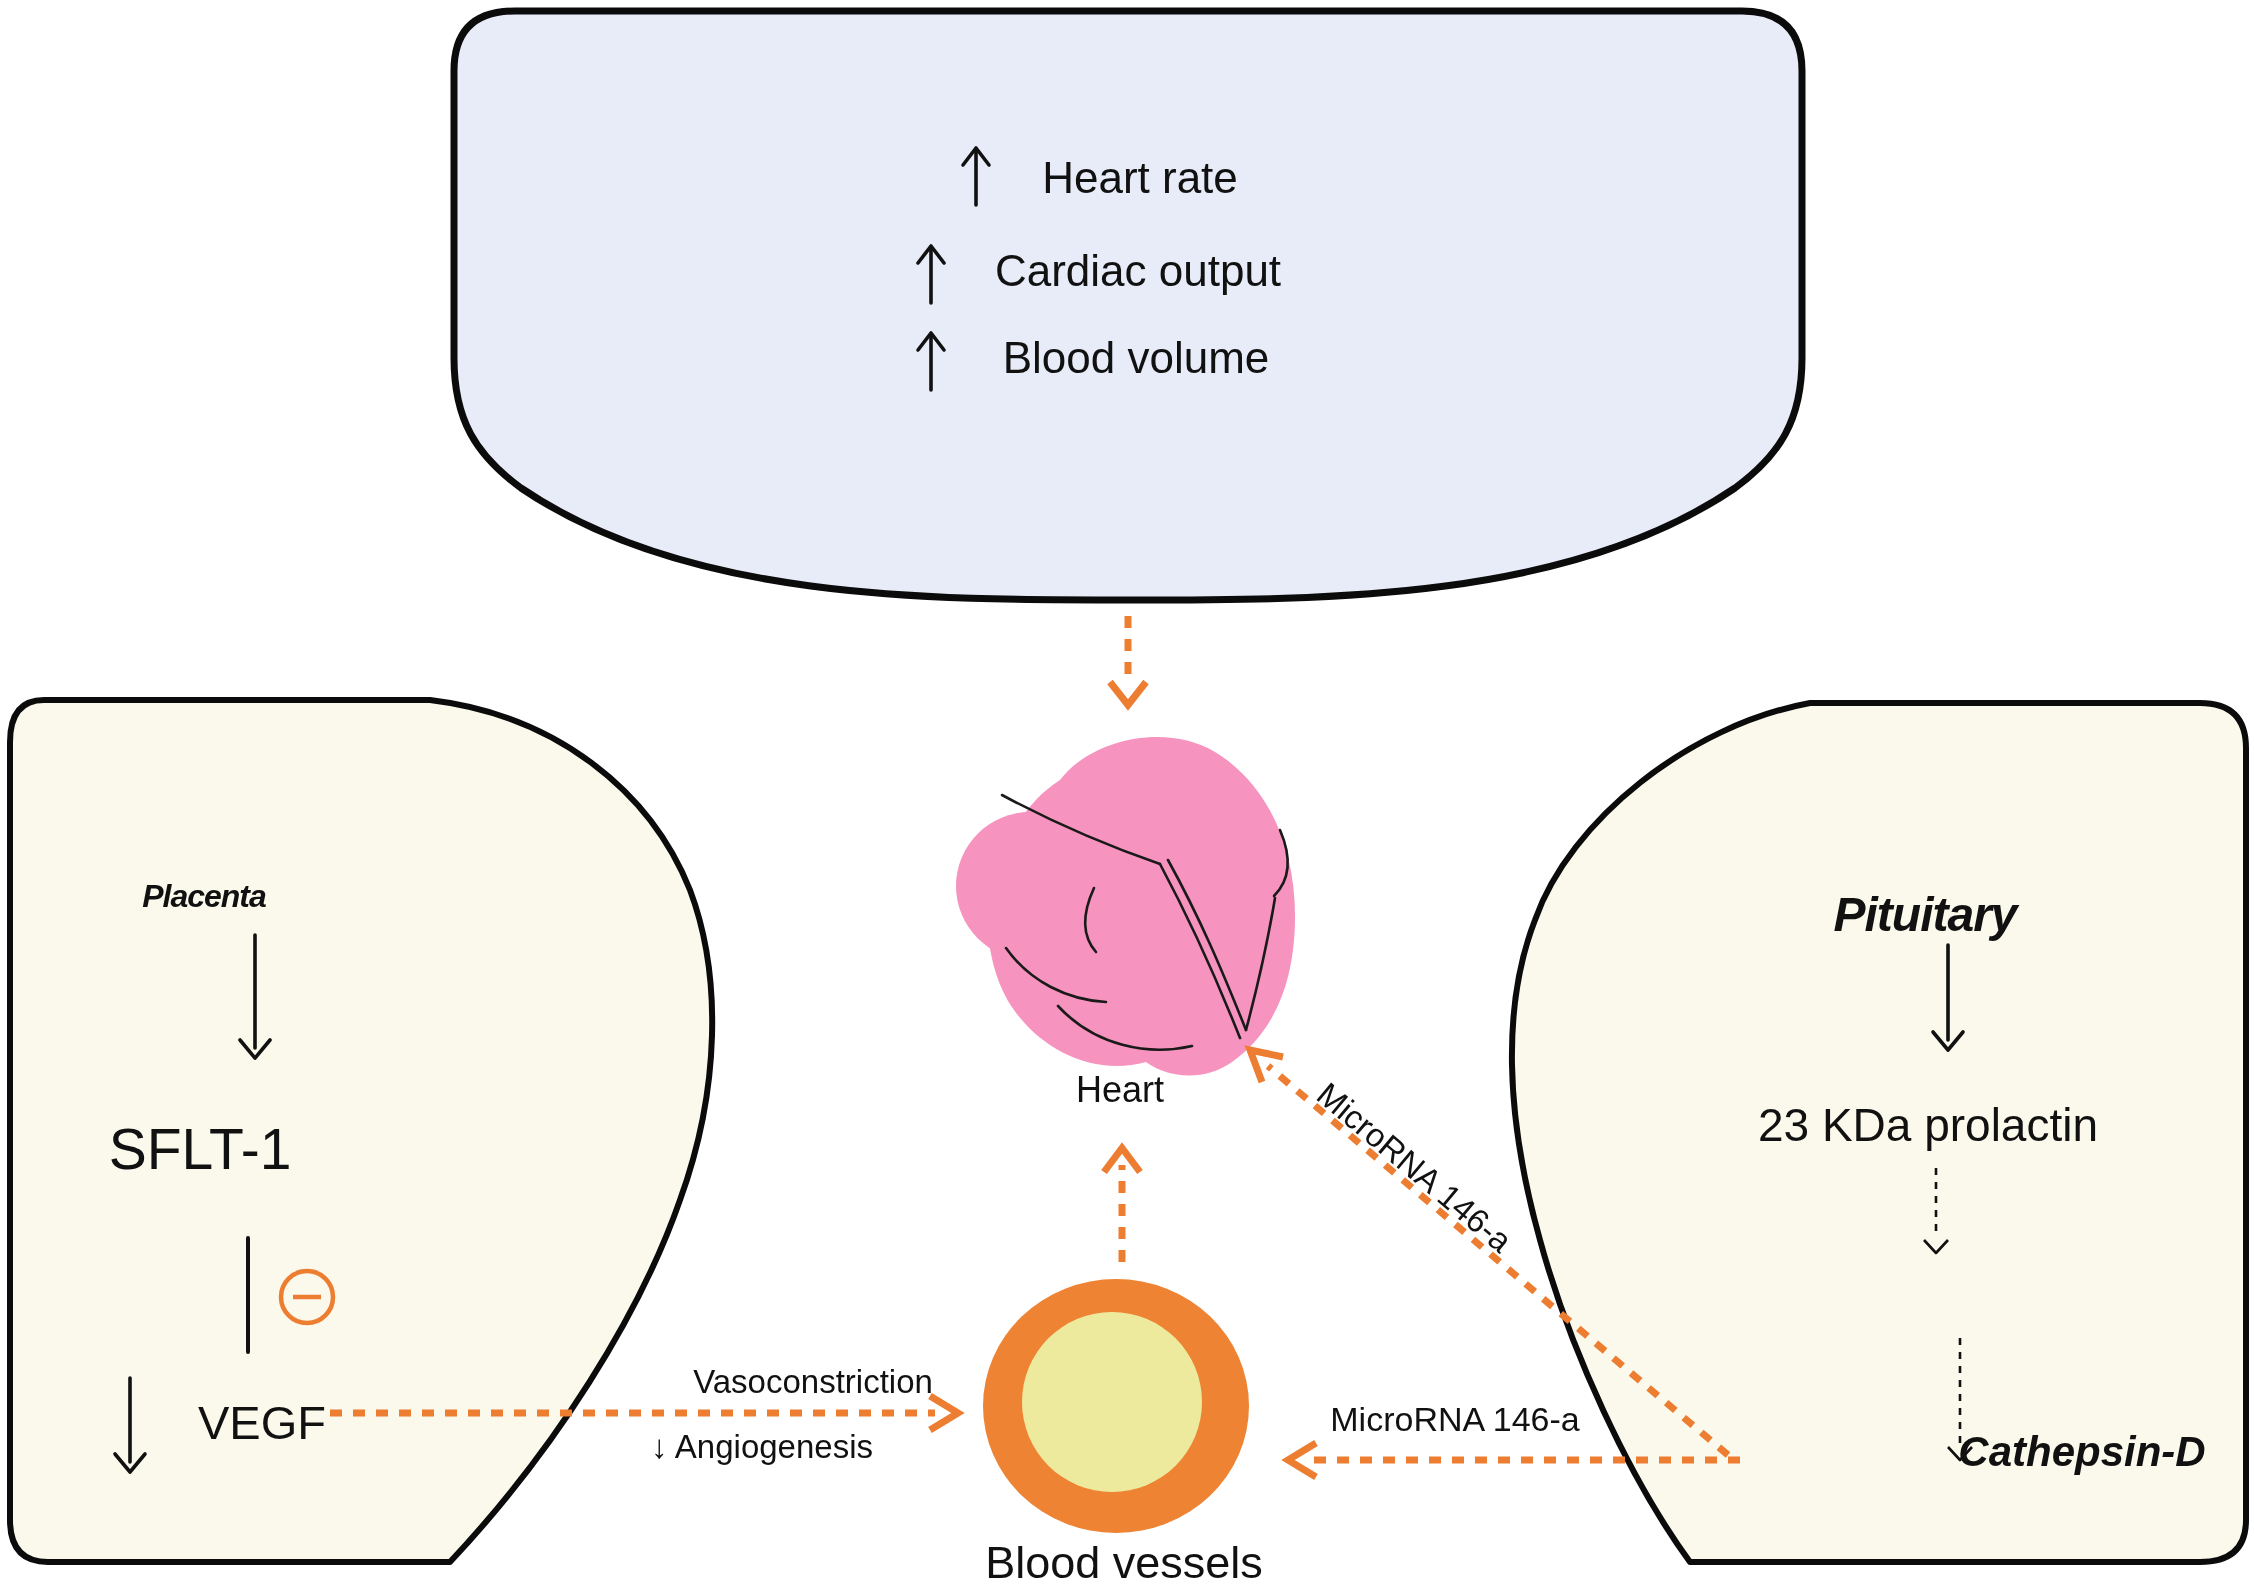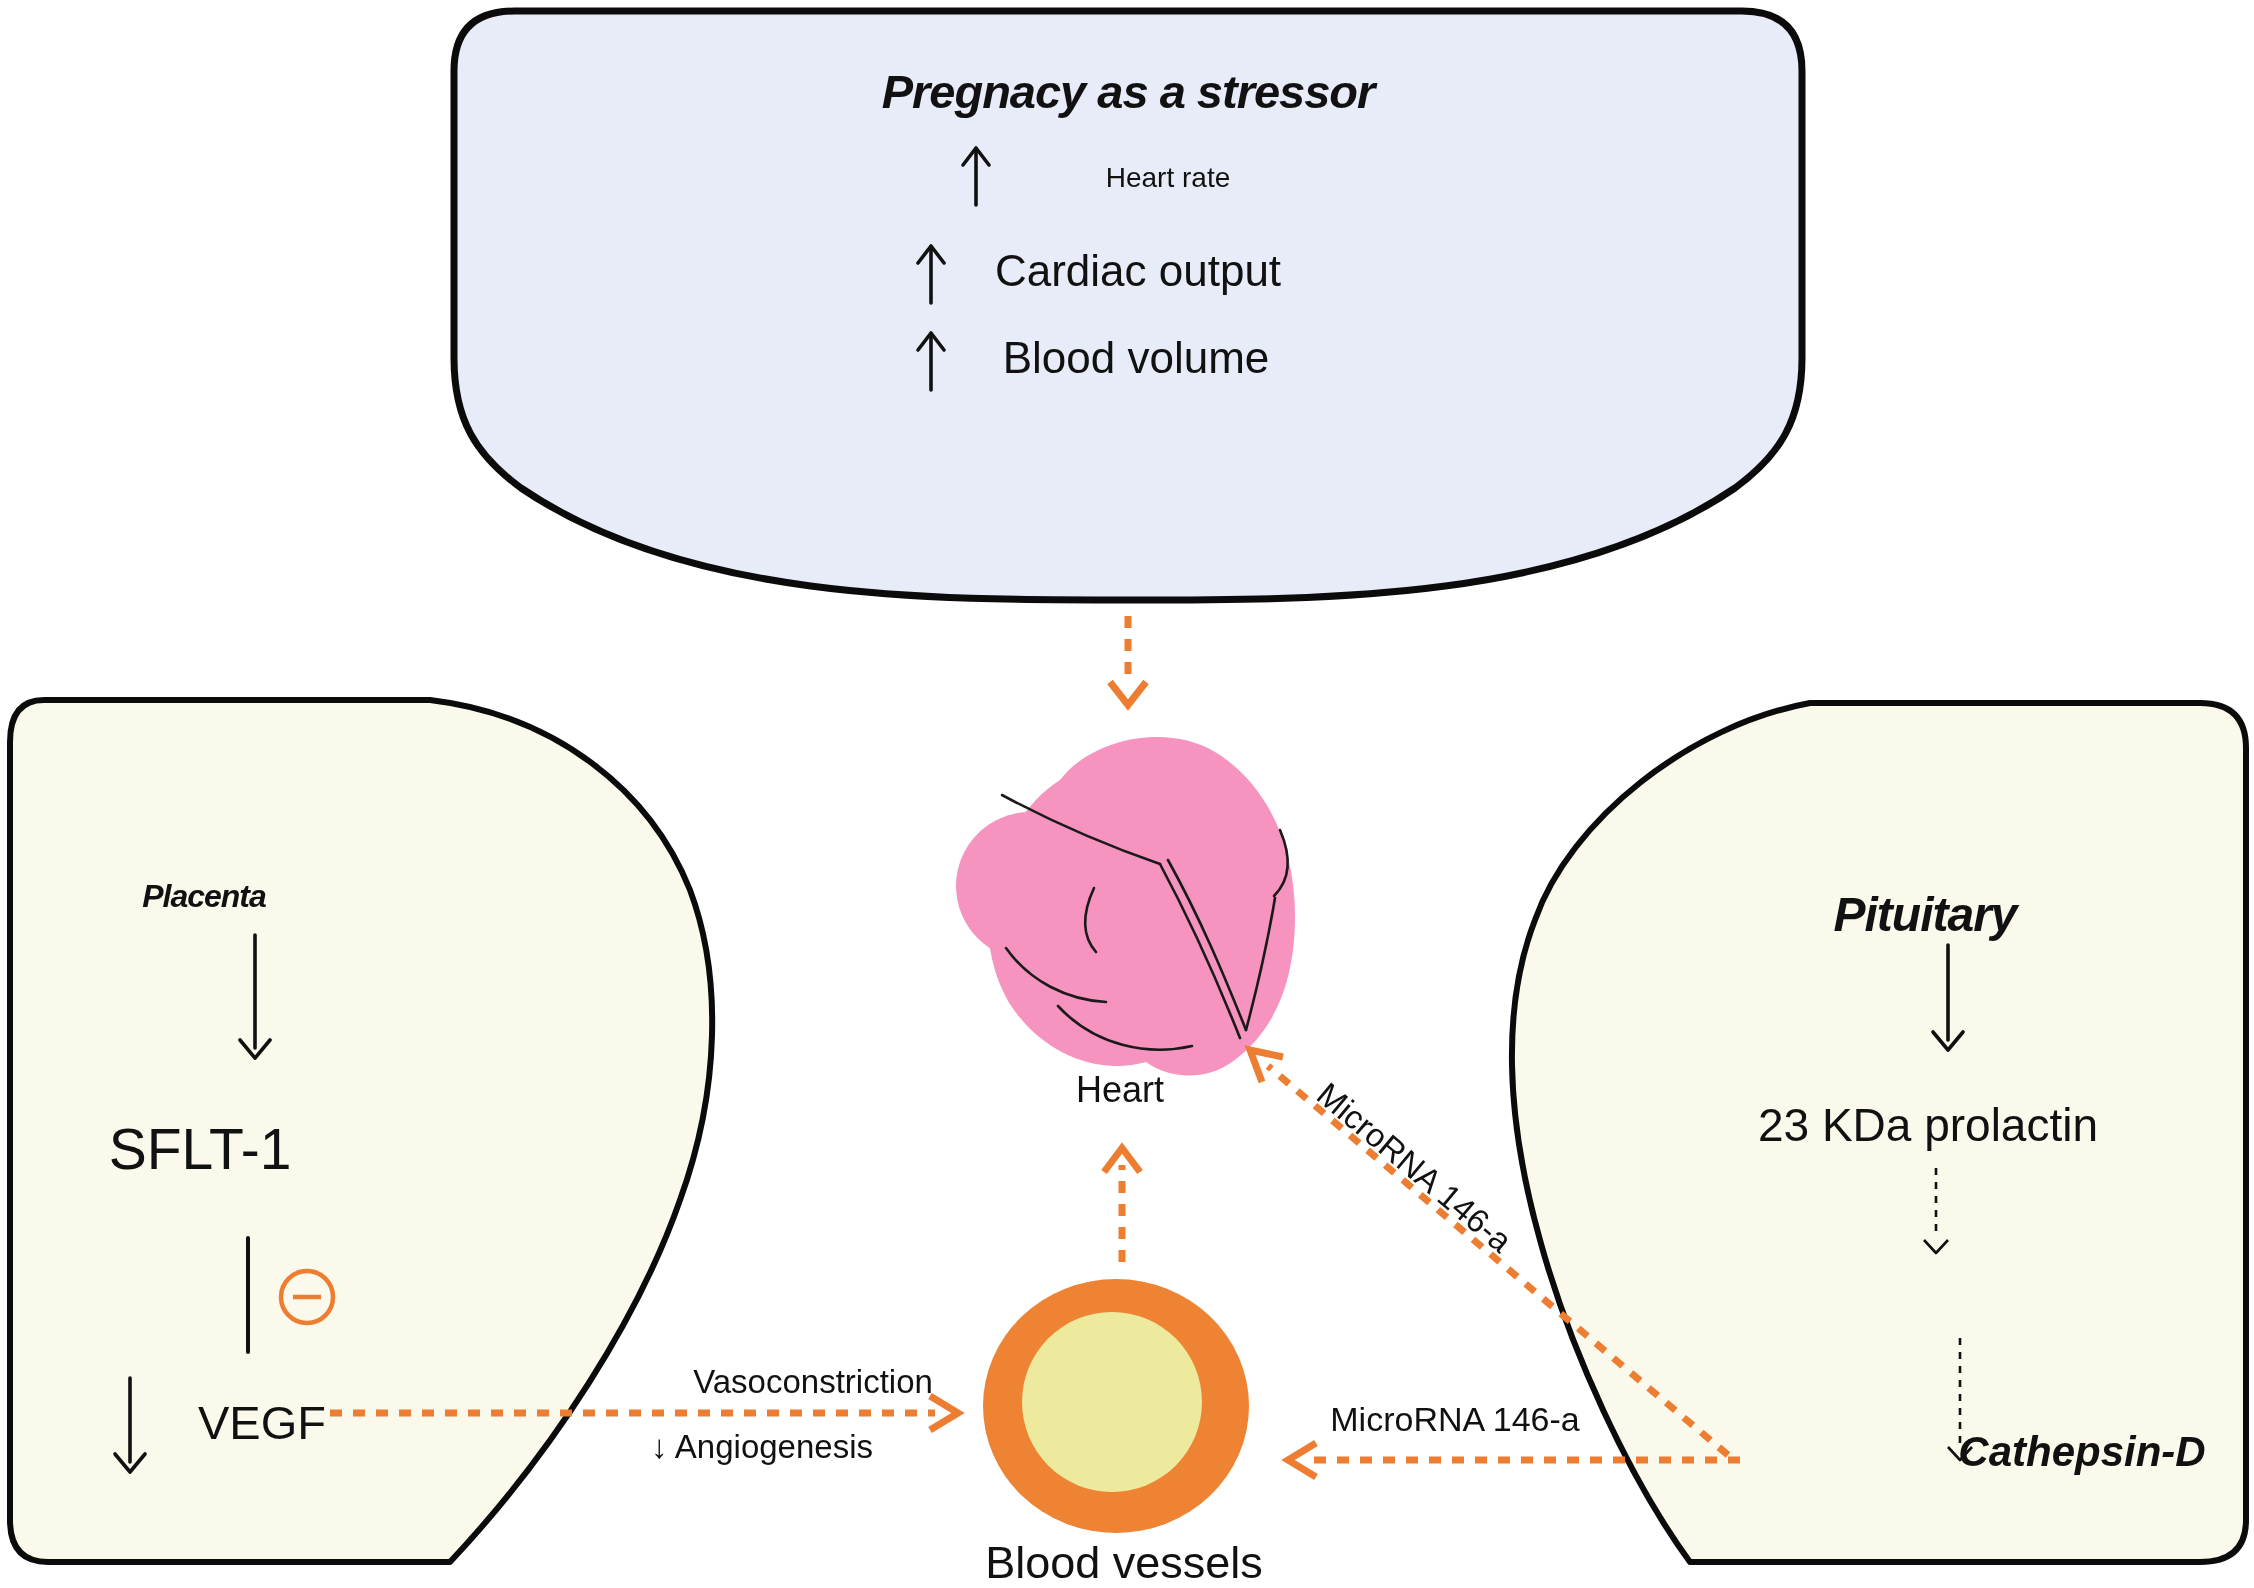--- a/index.html
+++ b/index.html
@@ -136,22 +136,21 @@
         <path d="M 1740 1460 H 1310" stroke-dasharray="12 11"></path>
         <polyline points="1316,1443 1288,1460 1316,1477"></polyline>
       </g>
       <g>
         <path d="M 1728 1455 L 1268 1066" stroke-dasharray="12 11"></path>
         <polyline points="1283,1057 1250,1050 1262,1082"></polyline>
       </g>
     </g>
   </svg>
 
-  <div class="t title" style="left:1128px;top:92px;font-size:47px;">Pregnacy as a stressor</div>
-  <div class="t" style="left:1140px;top:178px;font-size:28px;margin-left:28px;">Heart rate</div>
+  <div class="t" style="left:1140px;top:178px;font-size:44px;">Heart rate</div>
   <div class="t" style="left:1138px;top:271px;font-size:44px;">Cardiac output</div>
   <div class="t" style="left:1136px;top:358px;font-size:44px;">Blood volume</div>
 
   <div class="t title" style="left:204px;top:897px;font-size:32px;">Placenta</div>
   <div class="t" style="left:200px;top:1150px;font-size:57px;">SFLT-1</div>
   <div class="t" style="left:262px;top:1423px;font-size:47px;">VEGF</div>
 
   <div class="t" style="left:772px;top:1382px;font-size:33px;margin-left:41px;">Vasoconstriction</div>
   <div class="t" style="left:762px;top:1447px;font-size:33px;">↓ Angiogenesis</div>
 

